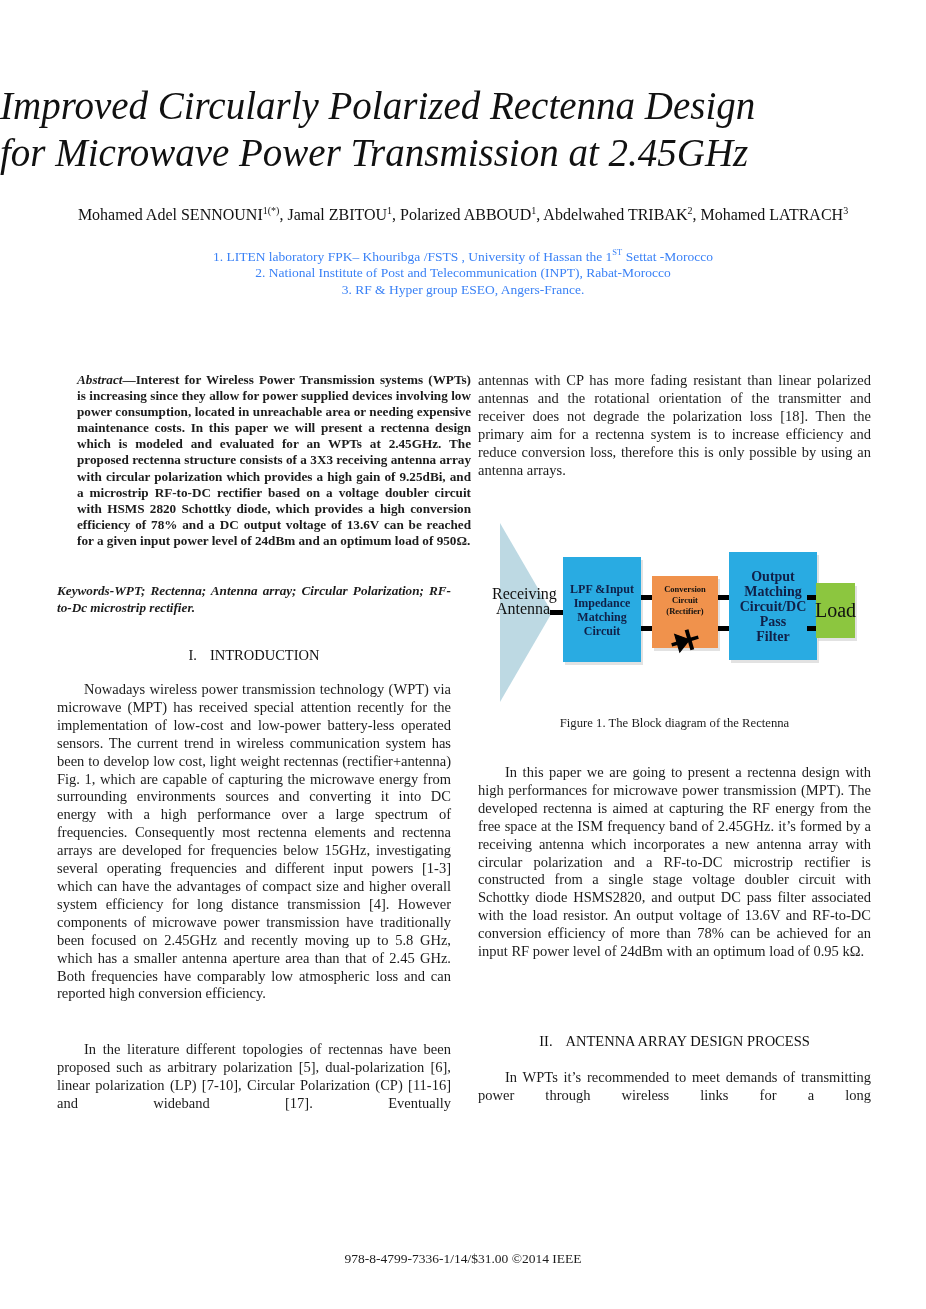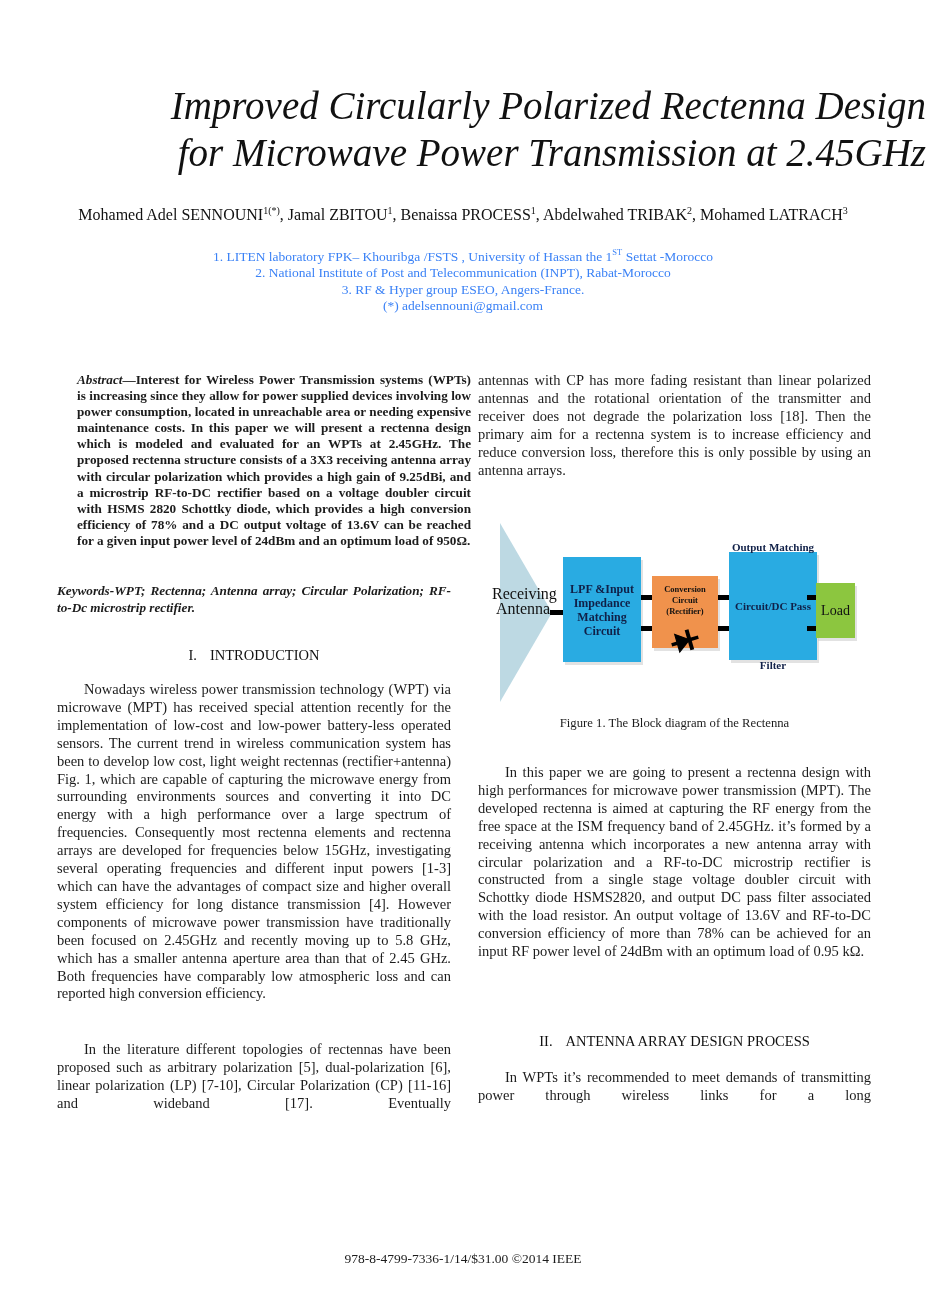--- a/index.html
+++ b/index.html
@@ -9,21 +9,21 @@
     --antenna-blue:#BDD9E3;
     --connector:#000000;
   }
   html,body{margin:0;padding:0;background:#ffffff;}
   .page{
     position:relative;width:926px;height:1309px;background:#ffffff;
     font-family:"Liberation Serif","DejaVu Serif",serif;color:#1c1c1c;overflow:hidden;
   }
   .title{
     position:absolute;top:82px;left:0;width:926px;margin:0;
-    text-align:right;font-style:italic;font-weight:400;
+    text-align:left;font-style:italic;font-weight:400;
     font-size:39px;line-height:47px;color:#111;
   }
   .title .tline{display:block;}
   .authors{
     position:absolute;top:205px;left:0;width:926px;
     text-align:center;font-size:16px;color:#111;
   }
   .authors sup{font-size:10px;}
   .affiliations{
     position:absolute;top:244px;left:0;width:926px;
@@ -75,23 +75,23 @@
   .fig-box{
     position:absolute;display:flex;flex-direction:column;align-items:center;justify-content:center;
     text-align:center;box-shadow:2px 3px 0 rgba(190,190,190,.45);
   }
   .fig-box .bline{display:block;}
   #fig-box1{left:85px;top:43px;width:78px;height:105px;background:var(--block-blue);
     font-size:12px;line-height:14px;font-weight:bold;color:#102048;}
   #fig-box2{left:174px;top:62px;width:66px;height:72px;background:var(--block-orange);
     font-size:8.5px;line-height:11px;font-weight:bold;color:#111;justify-content:flex-start;padding-top:8px;box-sizing:border-box;}
   #fig-box3{left:251px;top:38px;width:88px;height:108px;background:var(--block-blue);
-    font-size:11px;line-height:15px;font-weight:bold;color:#102048;gap:44px;}
+    font-size:14px;line-height:15px;font-weight:bold;color:#102048;}
   #fig-load{left:338px;top:69px;width:39px;height:55px;background:var(--load-green);
-    font-size:14px;color:#111;}
+    font-size:20px;color:#111;}
   .conn{position:absolute;background:var(--connector);height:5px;}
   #conn-ant{left:72px;top:96px;width:15px;}
   #connA1{left:163px;top:81px;width:12px;}
   #connA2{left:163px;top:112px;width:12px;}
   #connB1{left:240px;top:81px;width:12px;}
   #connB2{left:240px;top:112px;width:12px;}
   #connC1{left:329px;top:81px;width:10px;}
   #connC2{left:329px;top:112px;width:10px;}
   .diode{position:absolute;left:50%;bottom:-8px;transform:translateX(-50%);width:30px;height:30px;}
   .footer{
@@ -103,28 +103,27 @@
 <body>
 
 <div class="page">
 
   <h1 class="title">
     <span class="tline">Improved Circularly Polarized Rectenna Design</span>
     <span class="tline">for Microwave Power Transmission at 2.45GHz</span>
   </h1>
 
   <div class="authors">
-    <span><span>Mohamed Adel SENNOUNI</span><sup>1(*)</sup></span><span><span>, Jamal ZBITOU</span><sup>1</sup></span><span><span>, Benaissa PROCESS</span><sup>1</sup></span><span><span>, Abdelwahed TRIBAK</span><sup>2</sup></span><span><span>, Mohamed LATRACH</span><sup>3</sup></span>
+    <span><span>Mohamed Adel SENNOUNI</span><sup>1(*)</sup></span><span><span>, Jamal ZBITOU</span><sup>1</sup></span><span><span>, Polarized ABBOUD</span><sup>1</sup></span><span><span>, Abdelwahed TRIBAK</span><sup>2</sup></span><span><span>, Mohamed LATRACH</span><sup>3</sup></span>
   </div>
 
   <div class="affiliations">
     <div><span>1. LITEN laboratory FPK– Khouribga /FSTS , University of Hassan the 1</span><sup>ST</sup><span> Settat -Morocco</span></div>
     <div>2. National Institute of Post and Telecommunication (INPT), Rabat-Morocco</div>
     <div>3. RF &amp; Hyper group ESEO, Angers-France.</div>
-    <div>(*) adelsennouni@gmail.com</div>
   </div>
 
   <p class="colblock abstract"><span class="ab-label">Abstract</span><span>—Interest for Wireless Power Transmission systems (WPTs) is increasing since they allow for power supplied devices involving low power consumption, located in unreachable area or needing expensive maintenance costs. In this paper we will present a rectenna design which is modeled and evaluated for an WPTs at 2.45GHz. The proposed rectenna structure consists of a 3X3 receiving antenna array with circular polarization which provides a high gain of 9.25dBi, and a microstrip RF-to-DC rectifier based on a voltage doubler circuit with HSMS 2820 Schottky diode, which provides a high conversion efficiency of 78% and a DC output voltage of 13.6V can be reached for a given input power level of 24dBm and an optimum load of 950Ω.</span></p>
 
   <p class="colblock keywords">Keywords-WPT; Rectenna; Antenna array; Circular Polarization; RF-to-Dc microstrip rectifier.</p>
 
   <h2 class="sec-heading" id="sec1"><span class="sec-num">I.</span><span>INTRODUCTION</span></h2>
 
   <p class="colblock body-p indent" id="left-p1">Nowadays wireless power transmission technology (WPT) via microwave (MPT) has received special attention recently for the implementation of low-cost and low-power battery-less operated sensors. The current trend in wireless communication system has been to develop low cost, light weight rectennas (rectifier+antenna) Fig. 1, which are capable of capturing the microwave energy from surrounding environments sources and converting it into DC energy with a high performance over a large spectrum of frequencies. Consequently most rectenna elements and rectenna arrays are developed for frequencies below 15GHz, investigating several operating frequencies and different input powers [1-3] which can have the advantages of compact size and higher overall system efficiency for long distance transmission [4]. However components of microwave power transmission have traditionally been focused on 2.45GHz and recently moving up to 5.8 GHz, which has a smaller antenna aperture area than that of 2.45 GHz. Both frequencies have comparably low atmospheric loss and can reported high conversion efficiency.</p>
 

